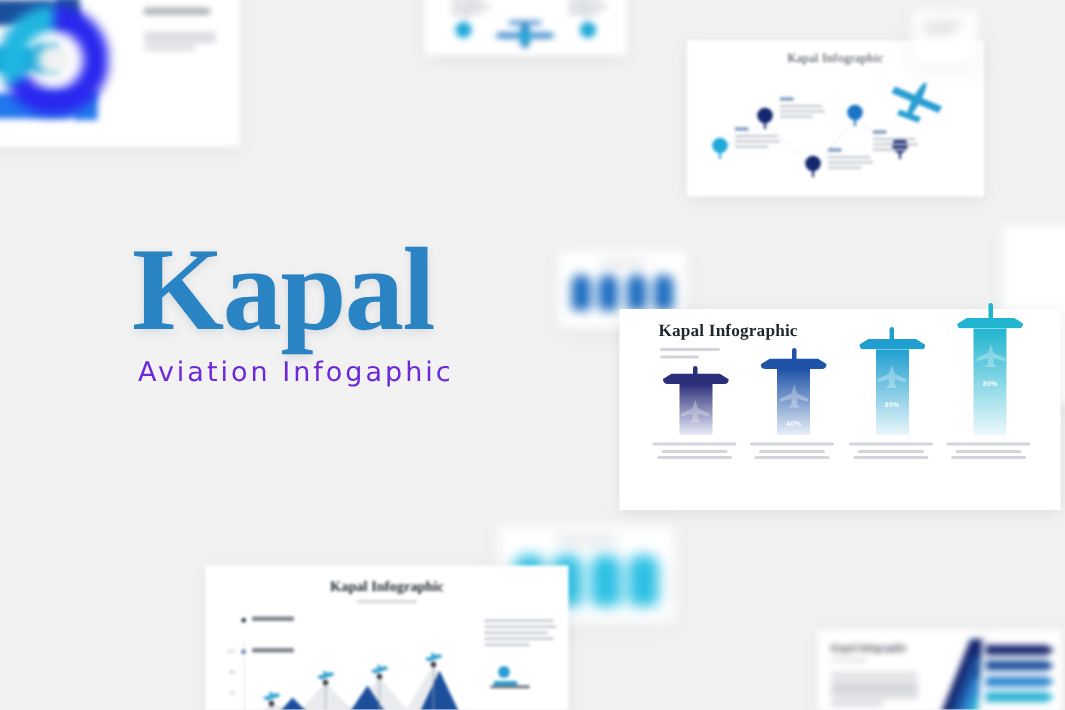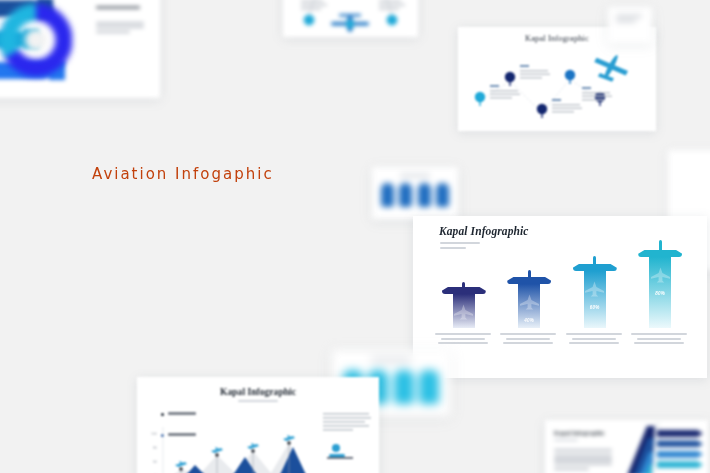--- a/index.html
+++ b/index.html
@@ -20,21 +20,21 @@
   
   .hero{position:absolute;left:88px;top:158px;width:300px;}
   .hero-title{
     font-family:"Liberation Serif", serif;
     font-size:79px;line-height:.92;font-weight:700;color:#2a83c3;
     letter-spacing:-1px;margin:0;
     text-shadow:0 2px 6px rgba(150,160,175,.30);
   }
   .hero-sub{
     font-family:"DejaVu Sans", sans-serif;
-    font-size:15px;color:#c2410c;letter-spacing:2.0px;
+    font-size:18px;color:#6d28d9;letter-spacing:2.0px;
     margin:7px 0 0 4px;font-weight:400;
   }
   .key-badge{
     margin:21px 0 0 5px;
     width:67px;height:29px;border-radius:15px;
     background:#1a16ef;
     display:flex;align-items:center;justify-content:center;
     box-shadow:0 4px 9px rgba(40,40,190,.30);
   }
   .key-badge span{
@@ -64,21 +64,21 @@
     font-family:"Liberation Serif", serif;
     font-size:8.3px;color:#2c3440;text-align:center;margin:7px 0 0 0;letter-spacing:.2px;
   }
 
   
   #card-caps{left:372px;top:167px;width:86px;height:52px;}
   
   #card-caps2{left:332px;top:350px;width:118px;height:66px;}
 
   
-  #card-chart{left:413px;top:216px;width:294px;height:162px;font-style:italic;}
+  #card-chart{left:413px;top:206px;width:294px;height:134px;}
   .ch-title{
     font-family:"Liberation Serif", serif;
     font-size:11.5px;color:#1e2630;font-weight:700;margin:9px 0 0 26px;letter-spacing:.1px;
   }
   .ch-sub{margin:5px 0 0 27px;width:44px;}
   .bars{position:absolute;left:18px;right:14px;bottom:31px;height:95px;display:flex;align-items:flex-end;justify-content:space-around;}
   .bcol{width:52px;display:flex;flex-direction:column;align-items:center;}
   .plane-bar{position:relative;width:26px;display:flex;flex-direction:column;align-items:center;}
   .pb-nose{width:3px;border-radius:2px 2px 0 0;}
   .pb-wing{width:44px;height:7px;border-radius:3px;margin-top:-1px;
@@ -223,20 +223,21 @@
   </div>
   <div id="card-donut" class="blur3">
     <svg width="72" height="80" viewBox="0 0 72 80">
       <circle cx="36" cy="40" r="28" fill="none" stroke="#2a27ee" stroke-width="17"></circle>
       <path d="M36 12 A28 28 0 0 0 12 54" fill="none" stroke="#1fb6e0" stroke-width="17"></path>
       <circle cx="36" cy="40" r="11" fill="#f2f2f2"></circle>
     </svg>
   </div>
 
   <div class="hero">
+    <div class="hero-title">Kapal</div>
     <div class="hero-sub">Aviation Infogaphic</div>
   </div>
 
   <div class="card blur3" id="card-caps">
     <div class="tl lt" style="width:30px;margin:7px auto 0;height:3px;"></div>
     <div style="display:flex;justify-content:space-around;padding:6px 6px 0;">
       <div style="width:13px;height:24px;border-radius:6px 6px 3px 3px;background:#1f6dc0;"></div>
       <div style="width:13px;height:24px;border-radius:6px 6px 3px 3px;background:#1f6dc0;"></div>
       <div style="width:13px;height:24px;border-radius:6px 6px 3px 3px;background:#1f6dc0;"></div>
       <div style="width:13px;height:24px;border-radius:6px 6px 3px 3px;background:#1f6dc0;"></div>

